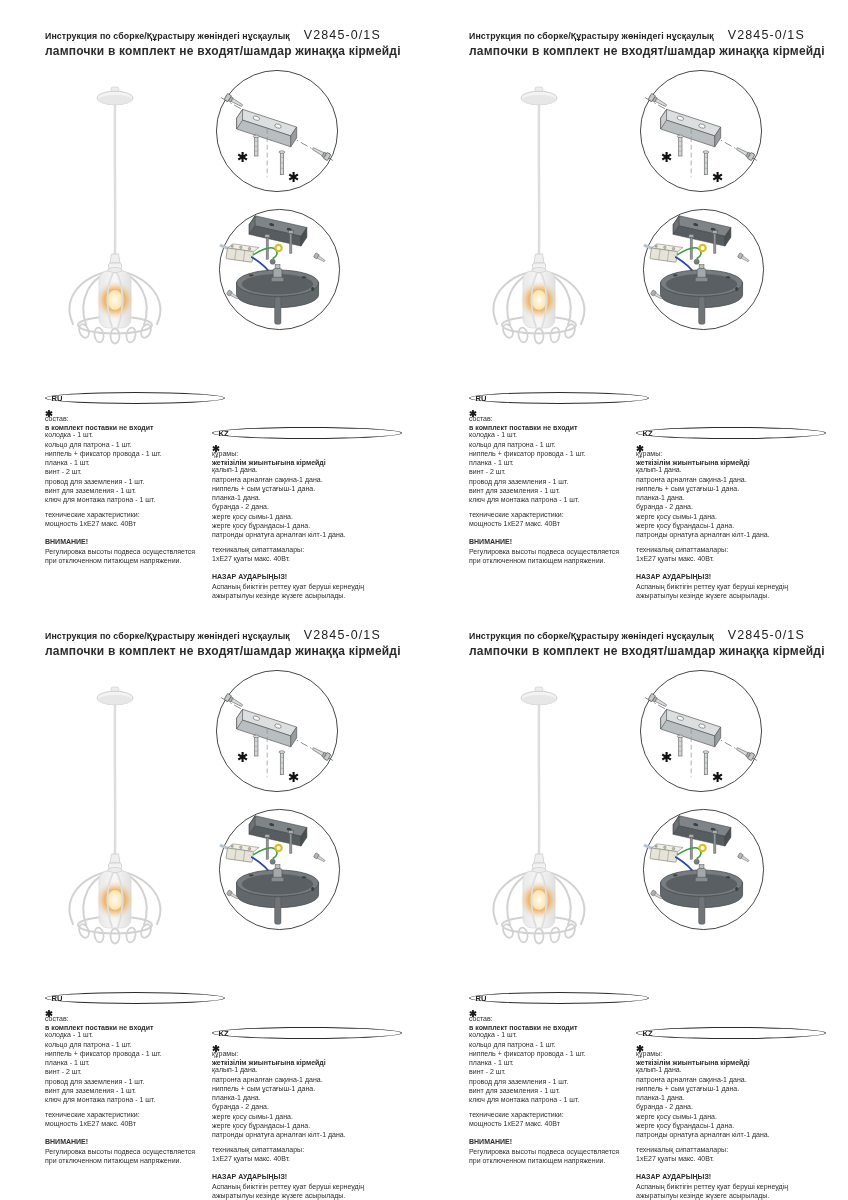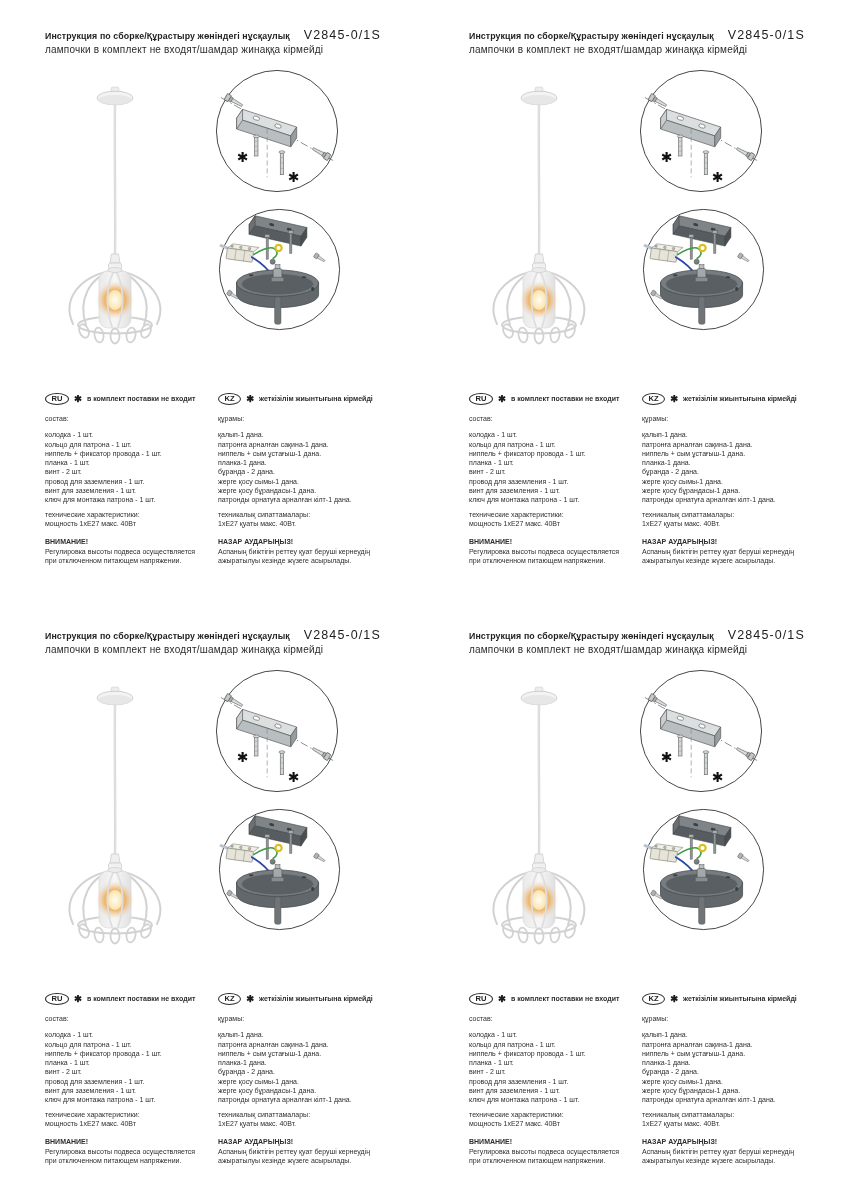--- a/index.html
+++ b/index.html
@@ -7,33 +7,33 @@
        -webkit-font-smoothing:antialiased;}
   .page{width:680px;height:1200px;display:grid;grid-template-columns:424px 424px;grid-template-rows:600px 600px;border-radius:24px;}
   .quad-slot{position:relative;width:424px;height:600px;overflow:hidden;}
   .sheet{position:absolute;inset:0;}
 
   
   .sheet-header{position:absolute;left:45px;top:28px;width:372px;}
   .title-row{display:flex;align-items:baseline;gap:14px;}
   .title{font-size:8.8px;font-weight:700;letter-spacing:.1px;color:#222;white-space:nowrap;}
   .model{font-size:12.5px;font-weight:400;letter-spacing:1.1px;color:#1c1c1c;white-space:nowrap;}
-  .subtitle{font-size:10px;font-weight:400;margin-top:2px;letter-spacing:.2px;color:#2b2b2b;white-space:nowrap;}
+  .subtitle{font-size:12px;font-weight:700;margin-top:2px;letter-spacing:.2px;color:#2b2b2b;white-space:nowrap;}
 
   
   .lamp-wrap{position:absolute;left:50px;top:84px;width:130px;height:266px;}
   .circle-wrap{position:absolute;}
   .circle1{left:213px;top:67px;width:128px;height:128px;}
   .circle2{left:216px;top:206px;width:127px;height:127px;}
 
   
   .col{position:absolute;top:392px;font-size:7px;line-height:9.3px;color:#2e2e2e;}
   .col-ru{left:45px;width:180px;}
-  .col-kz{left:218px;width:190px;}
-  .lang-row{display:flex;align-items:center;gap:5px;height:13px;}
+  .col-kz{left:212px;width:190px;margin-top:35px;}
+  .lang-row{display:flex;gap:5px;height:13px;flex-direction:column;}
   .lang-badge{display:inline-block;border:1.2px solid #2b2b2b;border-radius:50%;
               font-size:7.6px;font-weight:700;line-height:9px;padding:0.5px 5.5px;color:#222;}
   .star{font-size:9.5px;font-weight:700;line-height:9px;color:#1d1d1d;}
   .note{font-size:7px;font-weight:600;color:#2e2e2e;}
   .section-label{margin-top:9px;}
   .parts{margin-top:7px;}
   .tech{margin-top:5px;}
   .warning{margin-top:9px;}
   .warn-title{font-weight:600;}
 

